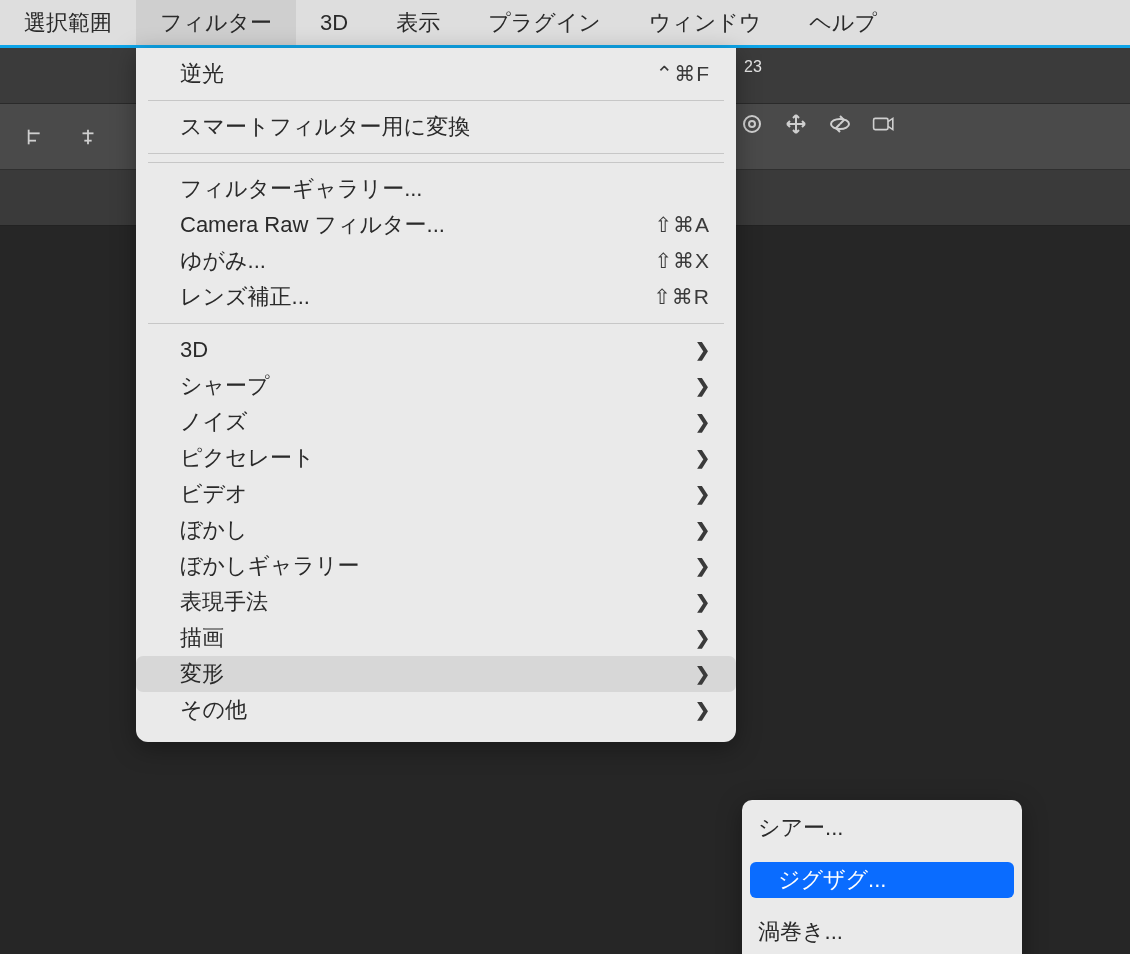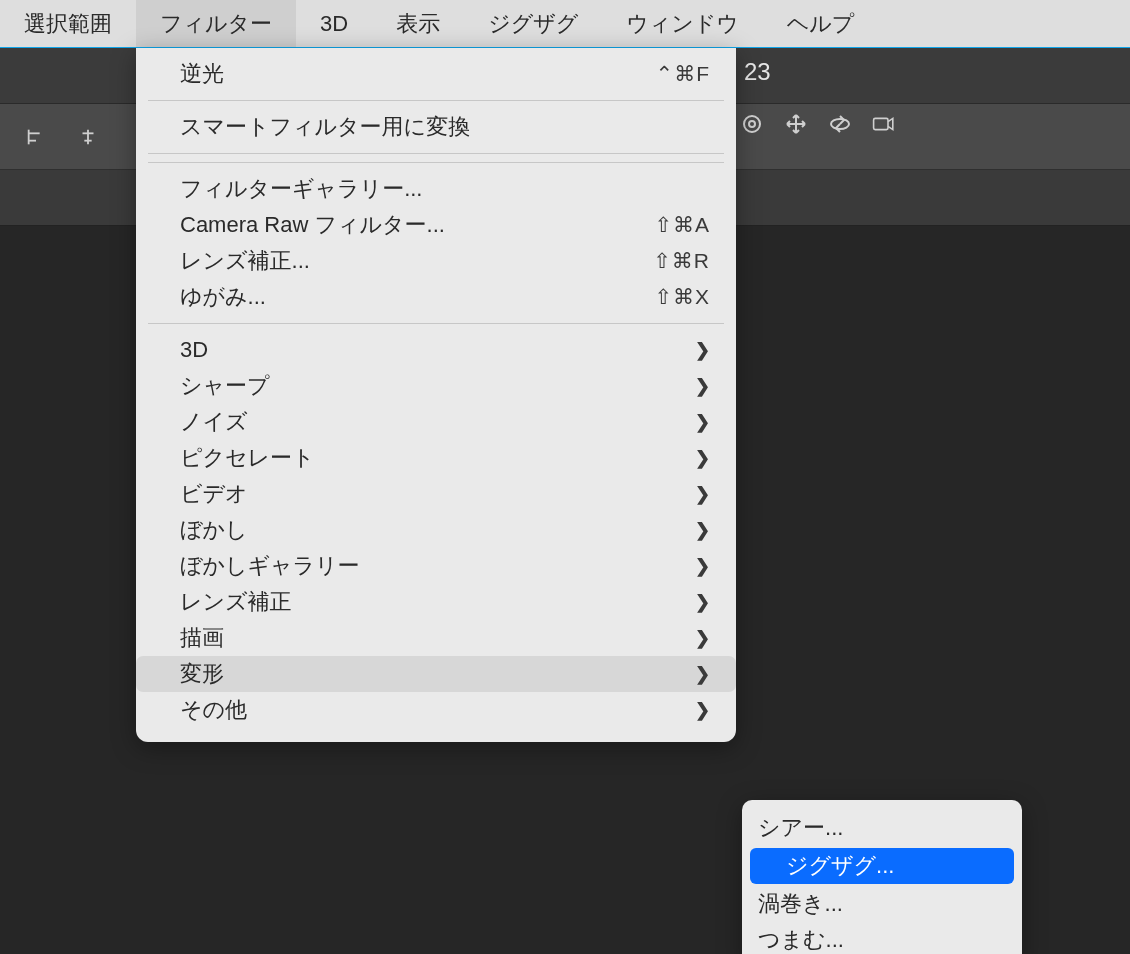--- a/index.html
+++ b/index.html
@@ -9,21 +9,21 @@
     width: 1130px;
     height: 954px;
     overflow: hidden;
     position: relative;
   }
   .menubar {
     height: 48px;
     background: #dedede;
     display: flex;
     align-items: center;
-    border-bottom: 1px solid #0ea5e9;
+    border-bottom: 3px solid #0ea5e9;
     font-size: 22px;
     color: #2a2a2a;
   }
   .menubar .menu-item {
     padding: 0 24px;
     height: 100%;
     display: flex;
     align-items: center;
     cursor: default;
   }
@@ -37,21 +37,21 @@
     align-items: center;
     color: #e8e8e8;
     font-size: 22px;
     border-bottom: 1px solid #2a2a2a;
   }
   .app-top .title-frag {
     position: absolute;
     left: 744px;
     top: 58px;
     color: #e6e6e6;
-    font-size: 24px;
+    font-size: 16px;
   }
   .toolbar {
     height: 66px;
     background: #4a4a4a;
     display: flex;
     align-items: center;
     padding: 0 24px;
     gap: 28px;
     border-bottom: 1px solid #2f2f2f;
   }
@@ -141,42 +141,42 @@
     display: flex;
     align-items: center;
     height: 36px;
     padding: 0 22px 0 16px;
     cursor: default;
   }
   .submenu .mi.selected {
     background: #0a6cff;
     color: #ffffff;
     border-radius: 6px;
-    margin: 2px 8px;
-    padding: 0 14px 0 36px;
+    margin: 16px 8px;
+    padding: 0 14px 0 28px;
   }
 </style>
 </head>
 <body>
 
 <div class="menubar">
   <div class="menu-item">
       <span>選択範囲</span>
     </div>
   <div class="menu-item active">
       <span>フィルター</span>
     </div>
   <div class="menu-item">
       <span>3D</span>
     </div>
   <div class="menu-item">
       <span>表示</span>
     </div>
   <div class="menu-item">
-      <span>ジグザグ</span>
+      <span>プラグイン</span>
     </div>
   <div class="menu-item">
       <span>ウィンドウ</span>
     </div>
   <div class="menu-item">
       <span>ヘルプ</span>
     </div>
 </div>
 
 <div class="app-top">
@@ -242,27 +242,27 @@
     <div class="sep"></div>
     <div class="sep"></div>
     <div class="mi">
       <span>フィルターギャラリー...</span>
     </div>
     <div class="mi">
       <span>Camera Raw フィルター...</span>
       <span class="sc">⇧⌘A</span>
     </div>
     <div class="mi">
+      <span>ゆがみ...</span>
+      <span class="sc">⇧⌘X</span>
+    </div>
+    <div class="mi">
       <span>レンズ補正...</span>
       <span class="sc">⇧⌘R</span>
     </div>
-    <div class="mi">
-      <span>ゆがみ...</span>
-      <span class="sc">⇧⌘X</span>
-    </div>
     <div class="sep"></div>
     <div class="mi">
       <span>3D</span>
       <span class="arrow">❯</span>
     </div>
     <div class="mi">
       <span>シャープ</span>
       <span class="arrow">❯</span>
     </div>
     <div class="mi">
@@ -279,21 +279,21 @@
     </div>
     <div class="mi">
       <span>ぼかし</span>
       <span class="arrow">❯</span>
     </div>
     <div class="mi">
       <span>ぼかしギャラリー</span>
       <span class="arrow">❯</span>
     </div>
     <div class="mi">
-      <span>レンズ補正</span>
+      <span>表現手法</span>
       <span class="arrow">❯</span>
     </div>
     <div class="mi">
       <span>描画</span>
       <span class="arrow">❯</span>
     </div>
     <div class="mi hovered">
       <span>変形</span>
       <span class="arrow">❯</span>
     </div>

